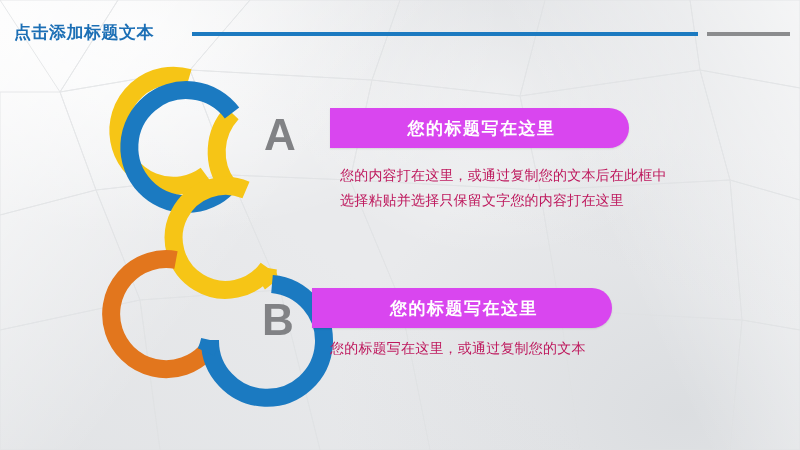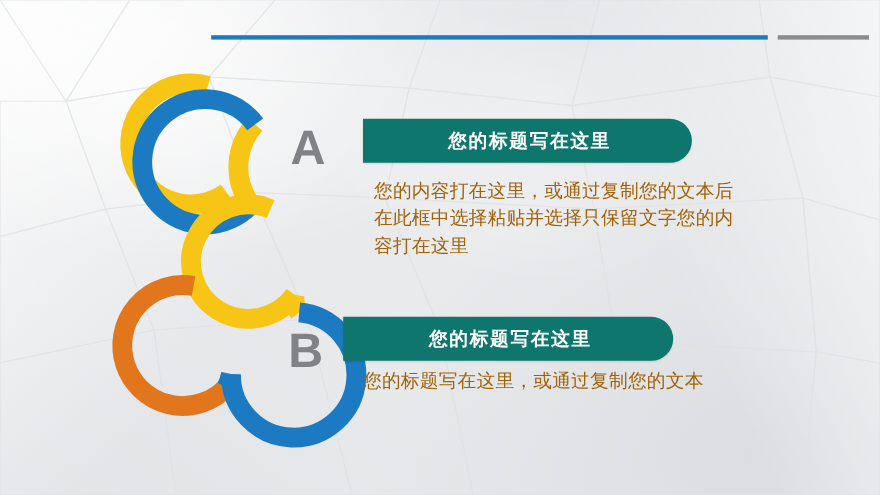--- a/index.html
+++ b/index.html
@@ -79,21 +79,21 @@
     line-height: 1;
     text-align: center;
     width: 50px;
   }
   #letter-a { left: 255px; top: 113px; }
   #letter-b { left: 253px; top: 298px; }
 
   
   .banner {
     position: absolute;
-    background: #0f766e;
+    background: #d946ef;
     color: #ffffff;
     font-size: 17px;
     font-weight: bold;
     letter-spacing: 1.5px;
     display: flex;
     align-items: center;
     justify-content: center;
     border-top-right-radius: 20px;
     border-bottom-right-radius: 20px;
     box-shadow: 0 1px 2px rgba(0,0,0,0.10);
@@ -109,25 +109,24 @@
     left: 312px;
     top: 288px;
     width: 296px;
     height: 40px;
     padding-left: 4px;
   }
 
   
   .body-text {
     position: absolute;
-    color: #a16207;
-    font-size: 17px;
+    color: #be185d;
+    font-size: 14px;
     line-height: 25px;
     letter-spacing: 0.2px;
-    font-family: Liberation Mono, monospace;
   }
   #body-a { left: 340px; top: 163px; width: 335px; }
   #body-b { left: 330px; top: 336px; width: 345px; }
 </style>
 </head>
 <body>
 
 <div id="slide">
 
   <div id="bg-texture"></div>
@@ -155,20 +154,21 @@
       <polygon points="0,330 140,300 160,450 0,450"></polygon>
       <polygon points="140,300 280,290 320,450 160,450"></polygon>
       <polygon points="280,290 400,300 430,450 320,450"></polygon>
       <polygon points="400,300 560,310 580,450 430,450"></polygon>
       <polygon points="560,310 742,320 730,450 580,450"></polygon>
       <polygon points="742,320 800,330 800,450 730,450"></polygon>
     </g>
   </svg>
 
   <div id="title-row">
+    <div id="page-title">点击添加标题文本</div>
     <div id="title-rule-blue"></div>
     <div id="title-rule-gray"></div>
   </div>
 
   <svg id="chain" width="800" height="450" viewBox="0 0 800 450">
 
     <path d="M 189 78 A 55 55 0 1 0 206 175" fill="none" stroke="#f6c516" stroke-width="18" stroke-linecap="butt"></path>
 
     <path d="M 232 113 A 57 57 0 0 0 228 186" fill="none" stroke="#f6c516" stroke-width="18" stroke-linecap="butt"></path>
 

